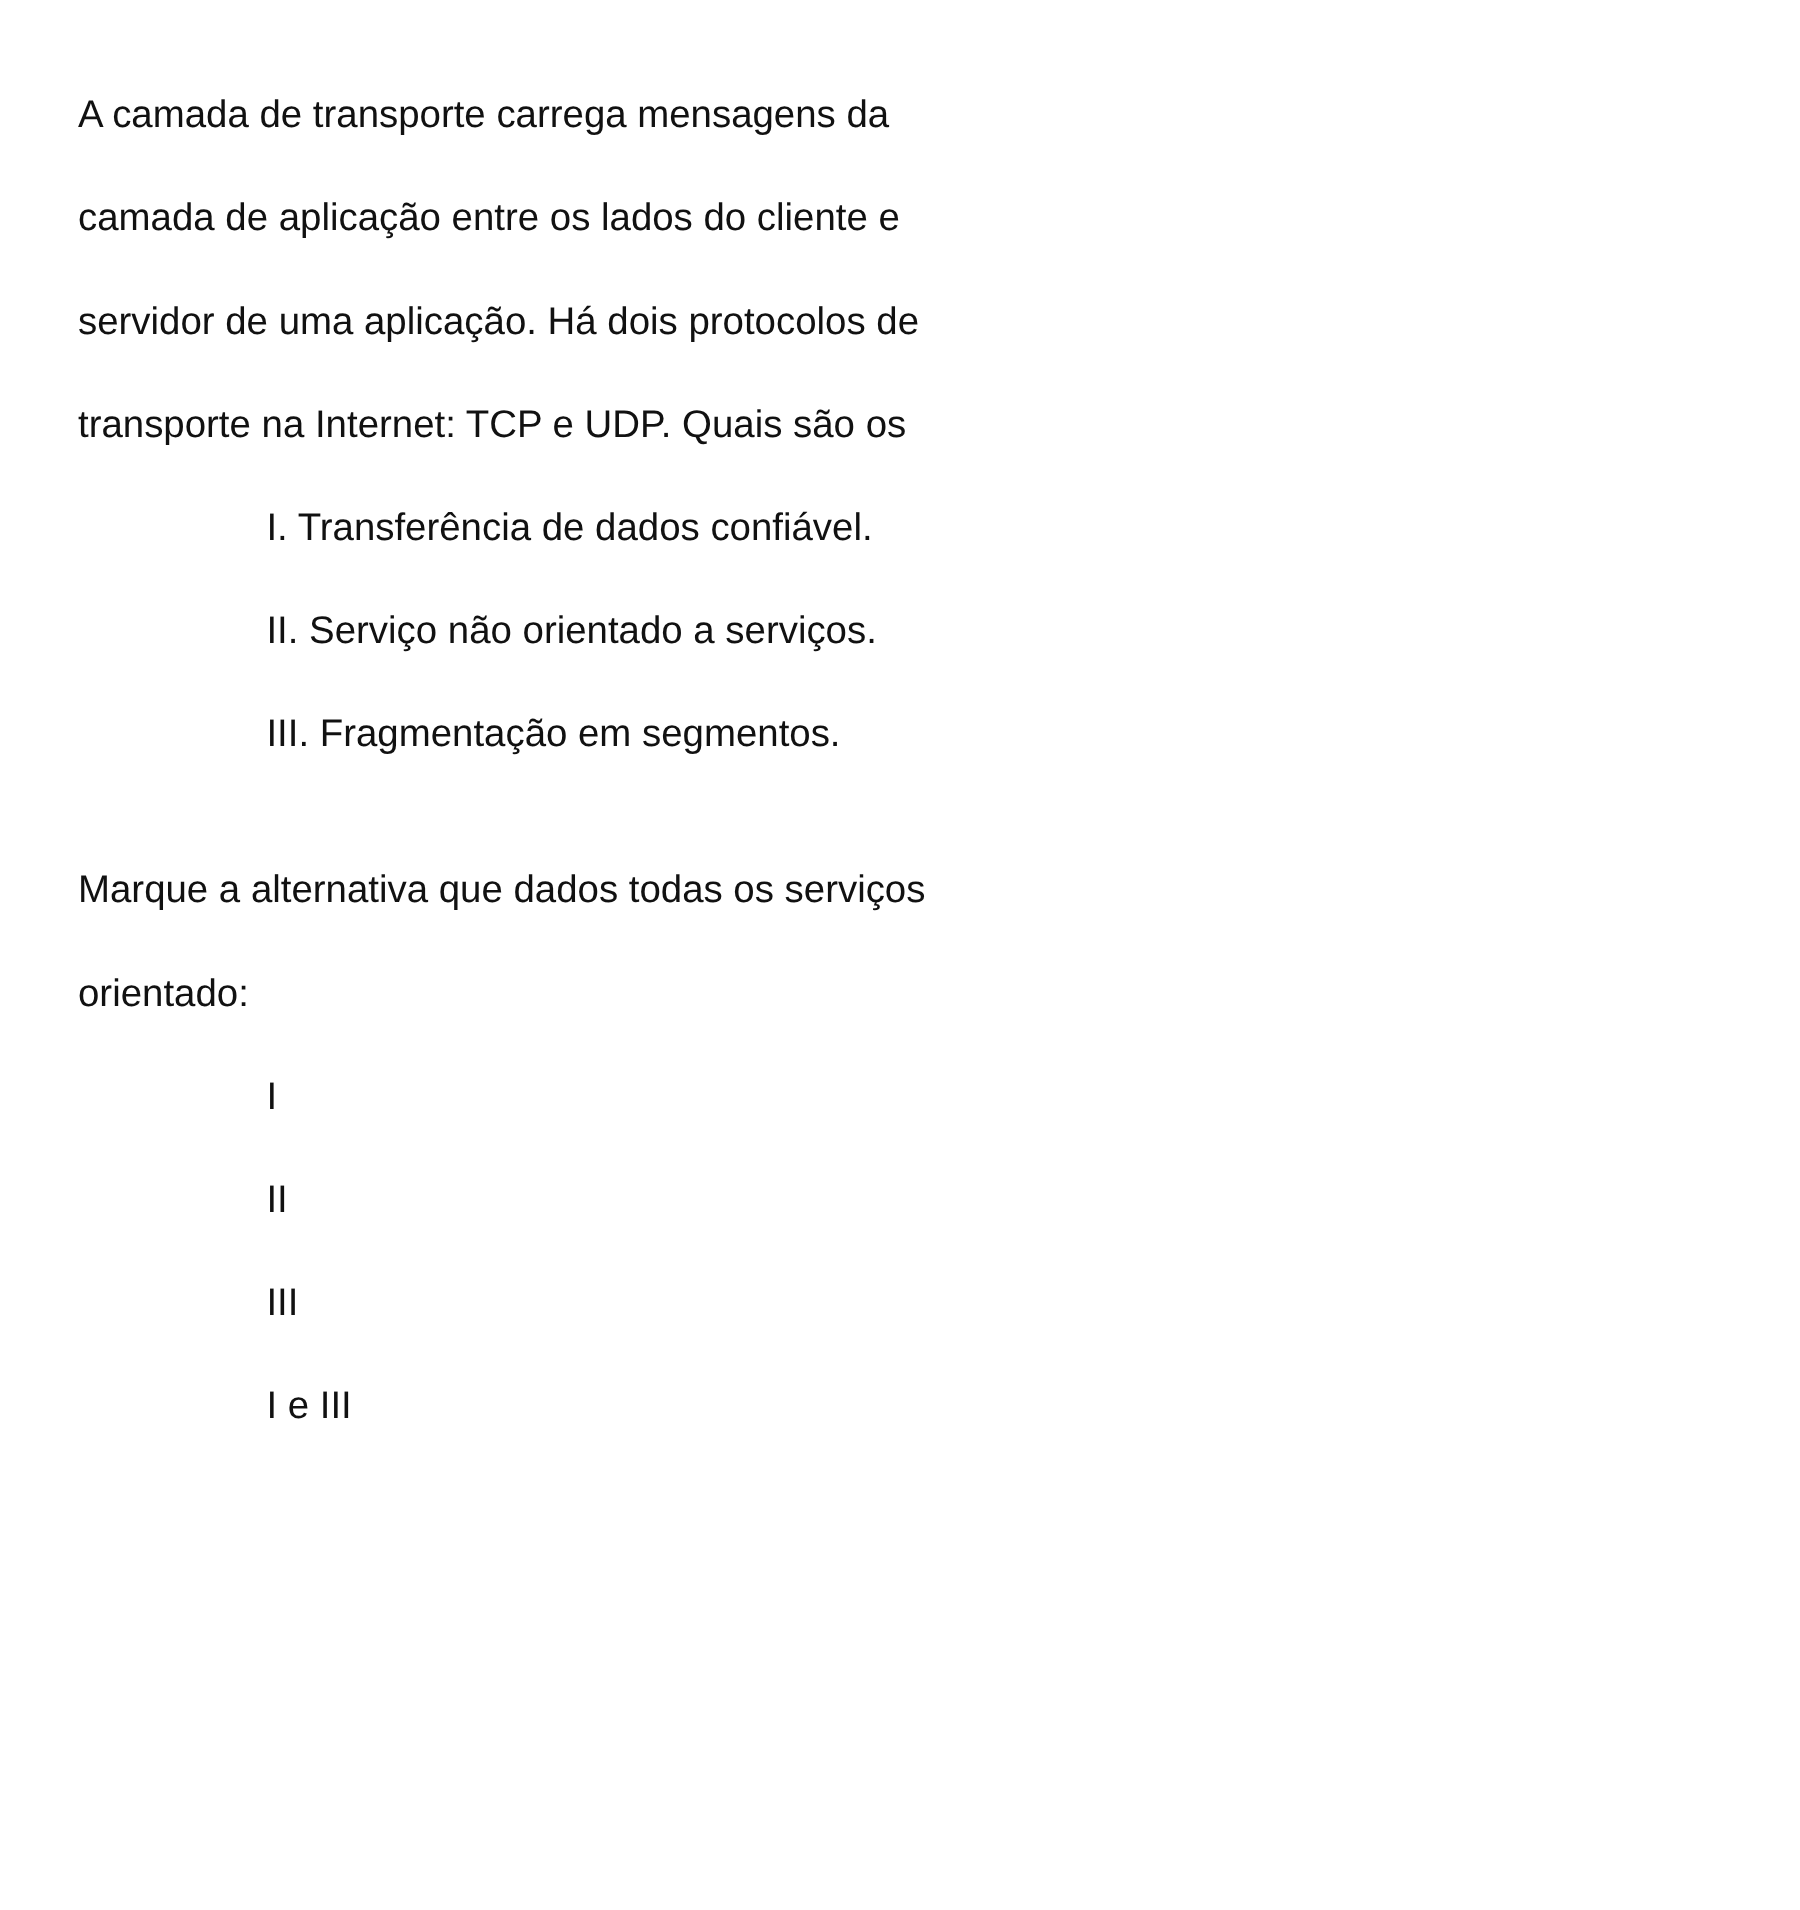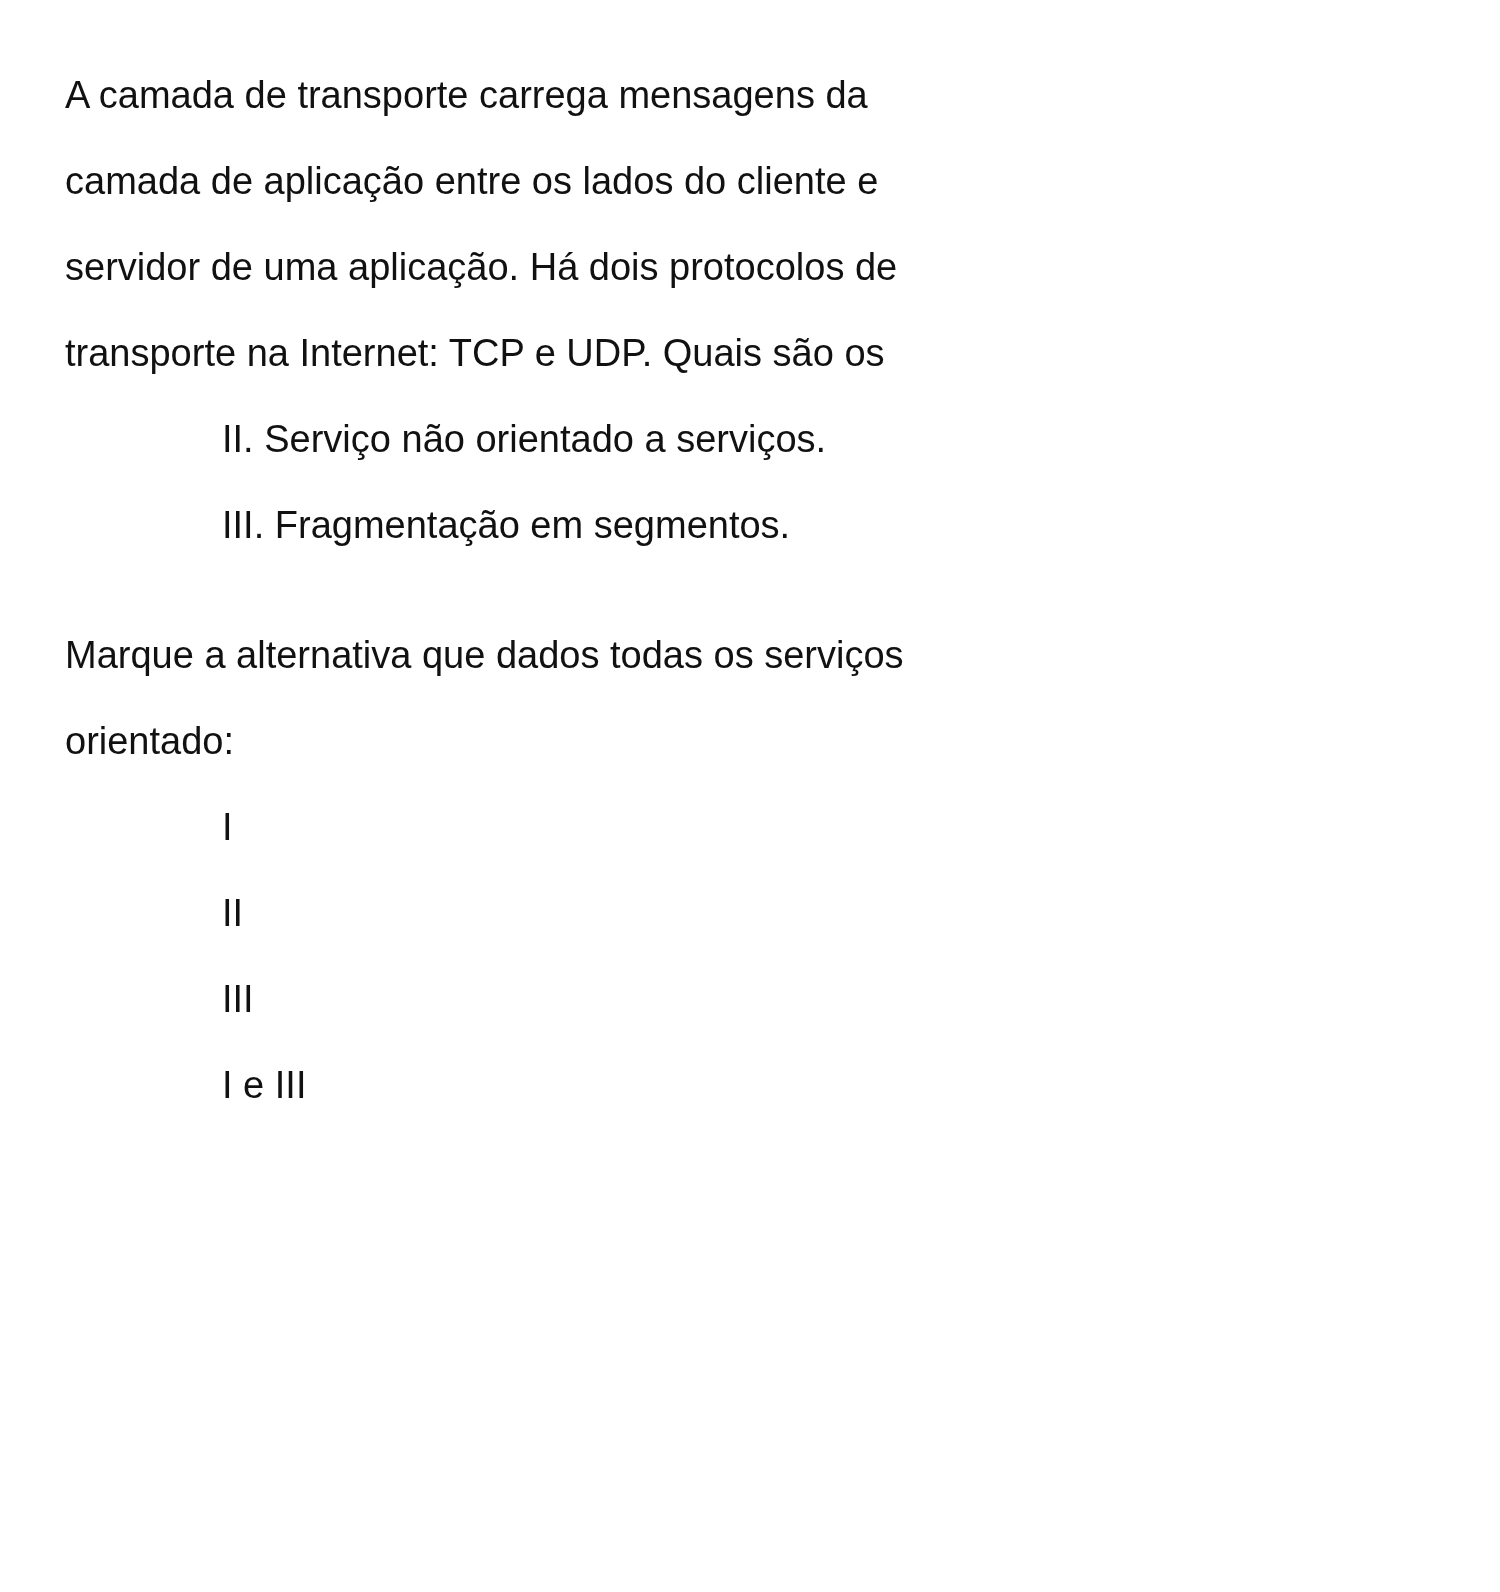--- a/index.html
+++ b/index.html
@@ -1,33 +1,34 @@
 <!DOCTYPE html>
 <html><head>
 <meta charset="utf-8">
 <style>
   html, body { margin: 0; padding: 0; background: #ffffff; }
   body { width: 1500px; height: 1592px; position: relative; overflow: hidden;
          font-family: "Liberation Sans", "DejaVu Sans", sans-serif; color: #111111; }
   .doc { position: absolute; left: 65px; top: 52px; width: 1380px; }
-  .line { font-size: 38px; line-height: 86px; white-space: nowrap; height: 86px; }
+  .line { font-size: 32px; line-height: 86px; white-space: nowrap; height: 86px; }
   .indent { padding-left: 157px; }
   .gap { height: 44px; }
 </style>
 </head>
 <body>
 
 <div class="doc">
   <div>
     <div class="line">A camada de transporte carrega mensagens da</div>
     <div class="line">camada de aplicação entre os lados do cliente e</div>
     <div class="line">servidor de uma aplicação. Há dois protocolos de</div>
     <div class="line">transporte na Internet: TCP e UDP. Quais são os</div>
   </div>
   <div>
+    <div class="line indent">I. Transferência de dados confiável.</div>
     <div class="line indent">II. Serviço não orientado a serviços.</div>
     <div class="line indent">III. Fragmentação em segmentos.</div>
   </div>
   <div class="gap"></div>
   <div>
     <div class="line">Marque a alternativa que dados todas os serviços</div>
     <div class="line">orientado:</div>
   </div>
   <div>
     <div class="line indent">I</div>

